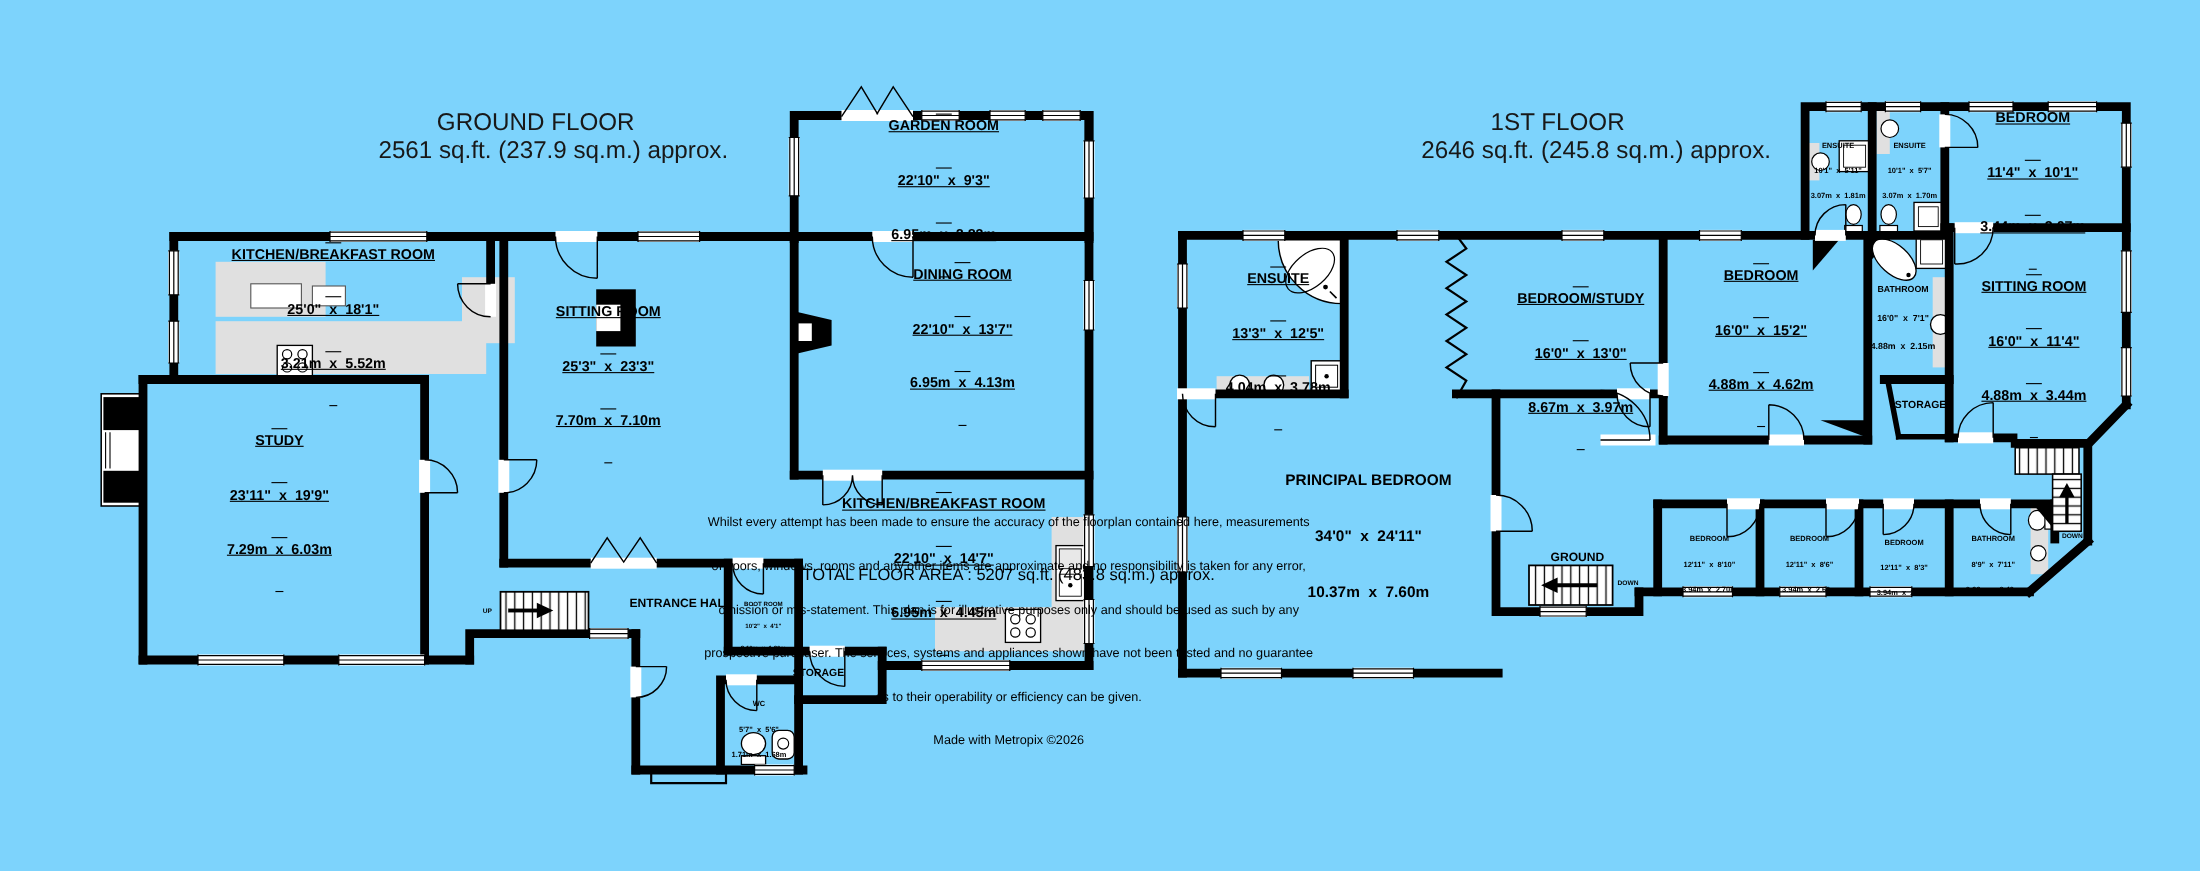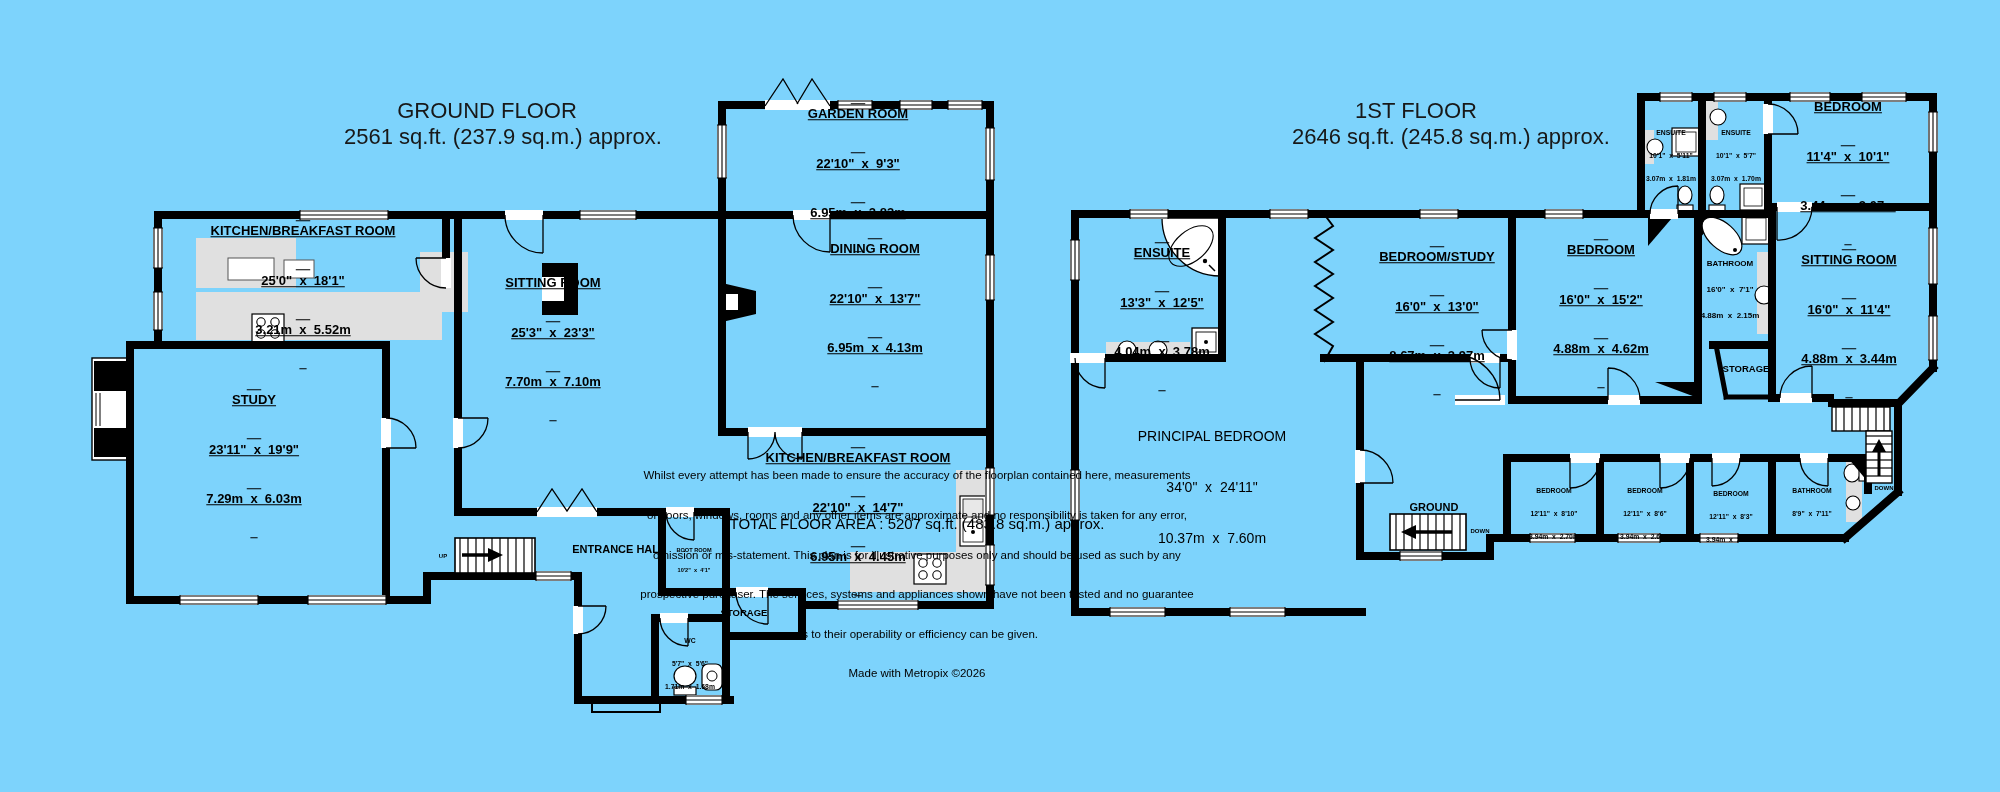--- a/index.html
+++ b/index.html
@@ -3,21 +3,21 @@
 <meta charset="utf-8">
 <style>
   html,body{margin:0;padding:0;background:#fff;}
   #page{position:relative;width:2000px;height:792px;background:#7dd3fc;overflow:hidden;
         font-family:"Liberation Sans", sans-serif;color:#000;}
   svg{position:absolute;left:0;top:0;}
   .lbl{position:absolute;transform:translate(-50%,-50%);text-align:center;white-space:pre;color:#000;}
   .lbl span{display:block;}
   .title{font-size:22px;line-height:26px;color:#181818;font-weight:400;}
   .big{font-size:13px;line-height:16.5px;font-weight:700;text-decoration:underline;}
-  .huge{font-size:14px;line-height:17px;font-weight:400;}
+  .huge{font-size:14px;line-height:17px;font-weight:700;margin-left:32px;}
   .mid{font-size:11px;font-weight:700;}
   .small{font-size:9.5px;font-weight:700;}
   .small8{font-size:8px;line-height:8.8px;font-weight:700;}
   .tiny{font-size:6.8px;line-height:7.8px;font-weight:700;}
   .micro{font-size:5.6px;line-height:6.6px;font-weight:700;}
   .stair-lbl{font-size:6px;font-weight:700;}
   .footer-total{font-size:15px;}
   .footer-line{font-size:11.5px;line-height:13.2px;}
 </style>
 </head>
@@ -430,21 +430,21 @@
   <div class="lbl big" style="left:1848px;top:157px">
     <span>BEDROOM</span>
     <span>11'4"  x  10'1"</span>
     <span>3.44m  x  3.07m</span>
   </div>
   <div class="lbl big" style="left:1162px;top:303px">
     <span>ENSUITE</span>
     <span>13'3"  x  12'5"</span>
     <span>4.04m  x  3.78m</span>
   </div>
-  <div class="lbl big" style="left:1437px;top:307px">
+  <div class="lbl big" style="left:1437px;top:321px">
     <span>BEDROOM/STUDY</span>
     <span>16'0"  x  13'0"</span>
     <span>8.67m  x  3.97m</span>
   </div>
   <div class="lbl big" style="left:1601px;top:300px">
     <span>BEDROOM</span>
     <span>16'0"  x  15'2"</span>
     <span>4.88m  x  4.62m</span>
   </div>
   <div class="lbl small8" style="left:1730px;top:290px">

